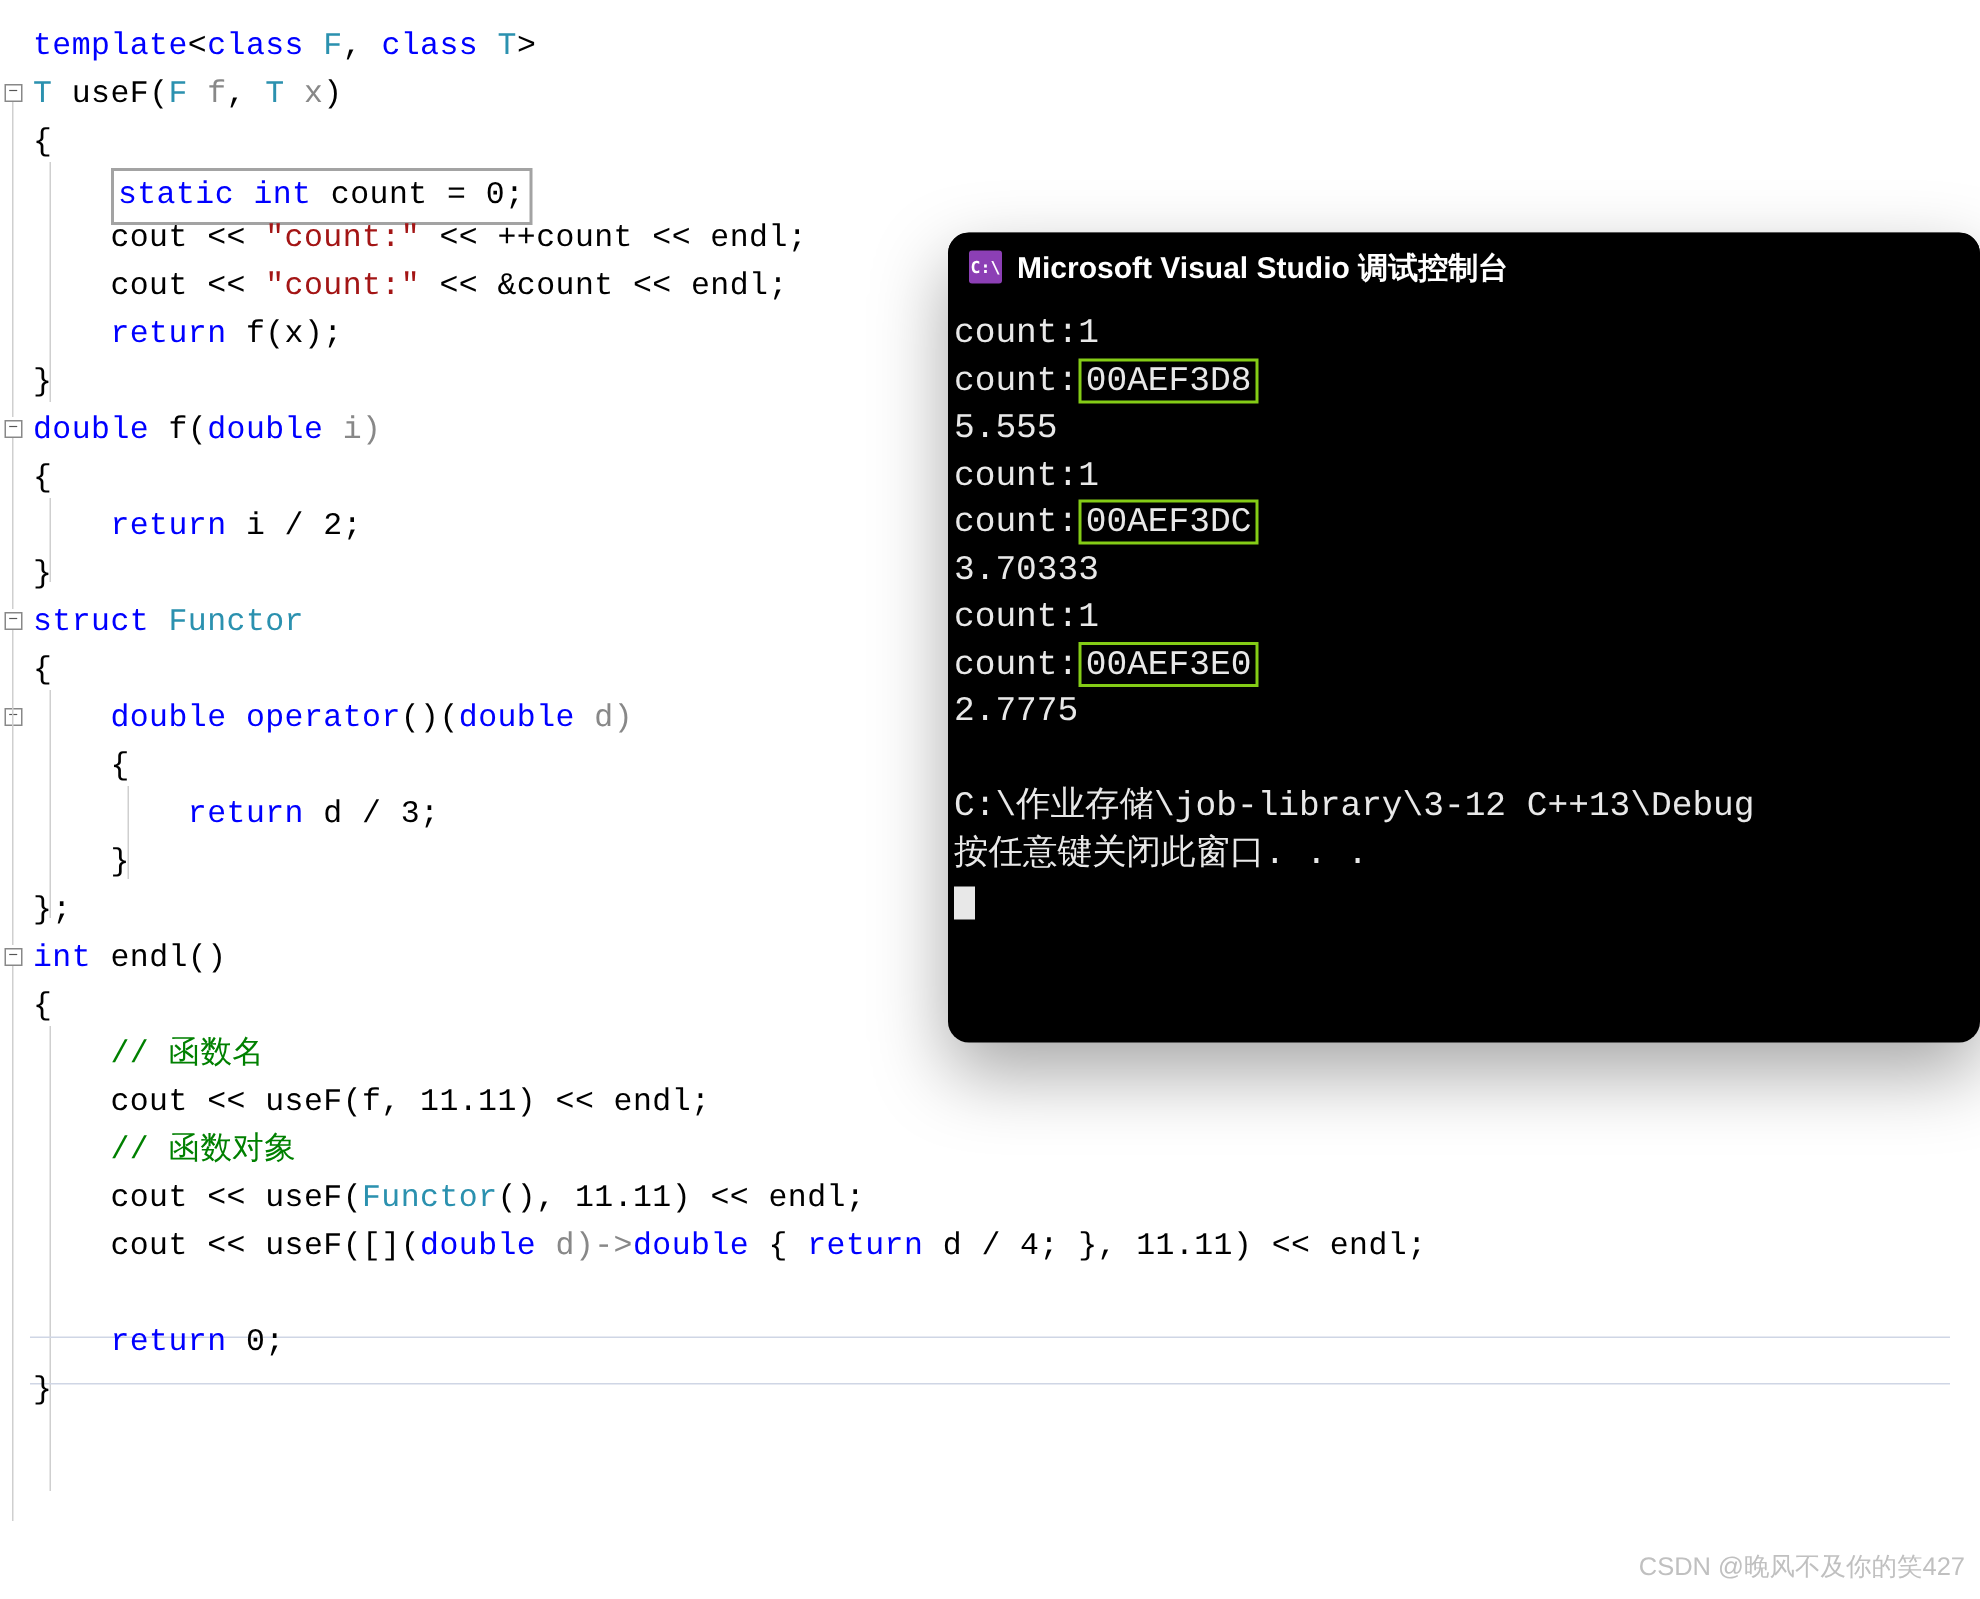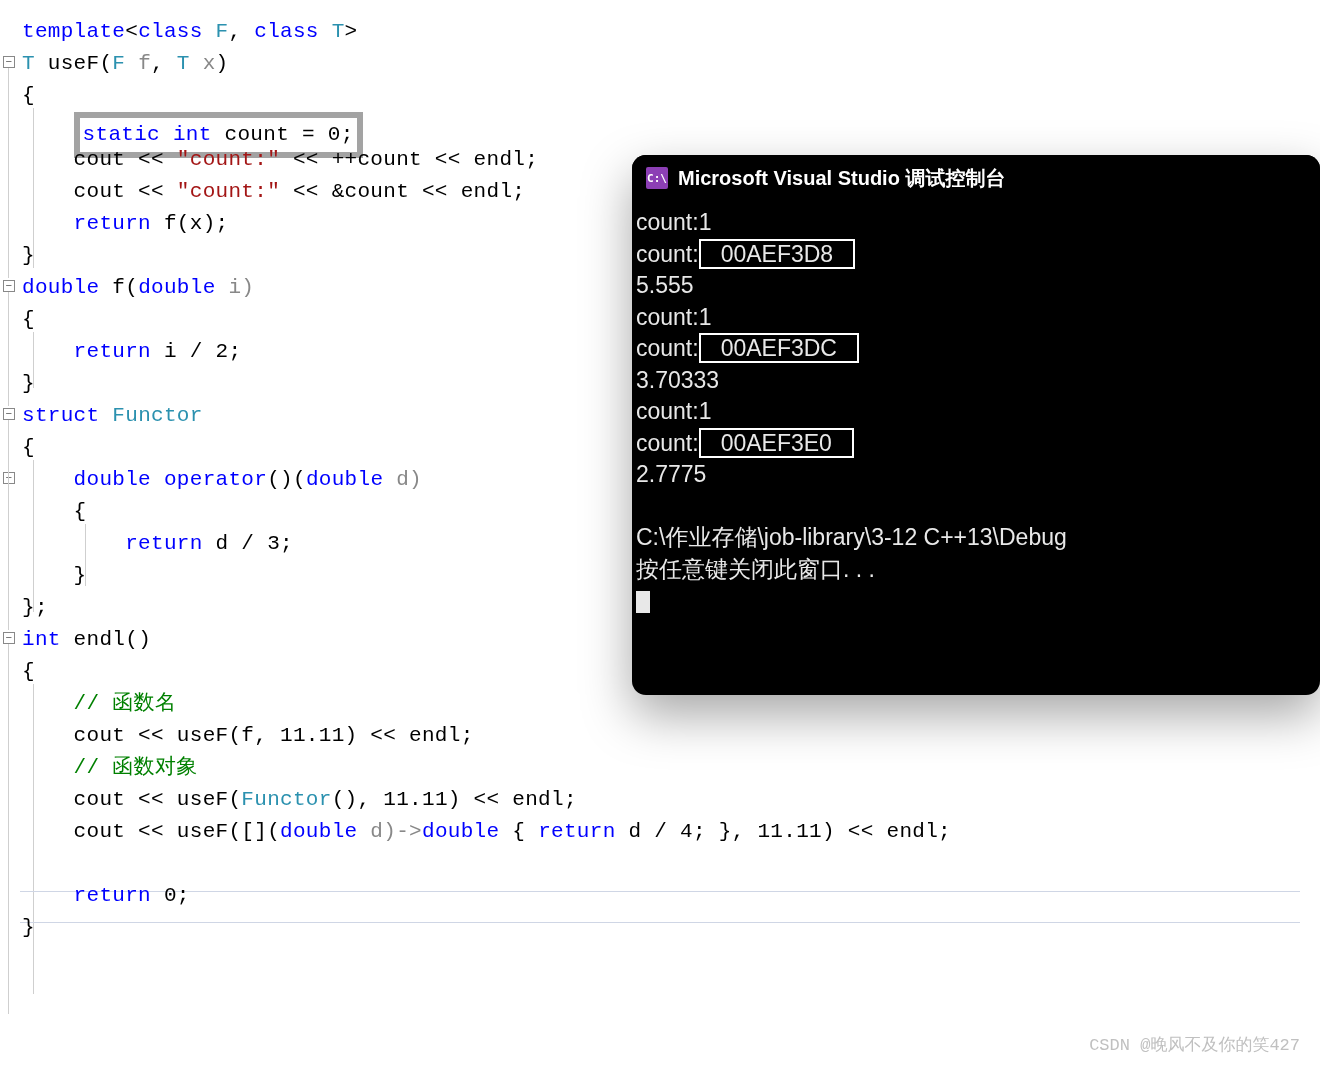--- a/index.html
+++ b/index.html
@@ -49,21 +49,21 @@
     position: absolute;
     left: 22px;
     top: 16px;
   }
   .line { height: 32px; white-space: pre; }
   .kw { color: #0000ff; }
   .cls { color: #2b91af; }
   .str { color: #a31515; }
   .cmt { color: #008000; }
   .highlight-box {
-    border: 6px solid #a3a3a3;
+    border: 2px solid #a3a3a3;
     display: inline-block;
     padding: 1px 3px;
   }
   .current-line-band {
     position: absolute;
     left: 20px;
     width: 1280px;
     height: 32px;
     border-top: 1.5px solid #cfd6e5;
     border-bottom: 1.5px solid #cfd6e5;
@@ -97,43 +97,43 @@
     width: 22px; height: 22px;
     background: #8c3fb5;
     color: #fff;
     display: flex; align-items: center; justify-content: center;
     font-size: 11px;
     font-family: Consolas, monospace;
     border-radius: 2px;
   }
   .console .body {
     padding: 6px 8px 8px 4px;
-    font-family: Liberation Sans, sans-serif;
+    font-family: Liberation Mono, monospace;
     font-size: 23px;
     line-height: 31.5px;
     color: #e8e8e8;
   }
   .console .body .cline { white-space: pre; height: 31.5px; }
   .console .hex-box {
-    border: 2px solid #ffffff;
-    padding: 0 20px;
+    border: 2px solid #84cc16;
+    padding: 0 3px;
   }
   .console .caret {
     display: inline-block;
     width: 14px; height: 22px;
     background: #e8e8e8;
     margin-top: 6px;
   }
 
   .watermark {
     position: absolute;
-    right: 20px;
+    right: 10px;
     bottom: 10px;
     color: #c0c0c0;
-    font-family: Liberation Mono, monospace;
+    font-family: Liberation Sans, sans-serif;
     font-size: 17px;
   }
 </style>
 </head>
 <body>
 
 <div class="editor">
   <div class="gutter">
     <div class="fold" style="top:56px">−</div>
     <div class="fold" style="top:280px">−</div>

